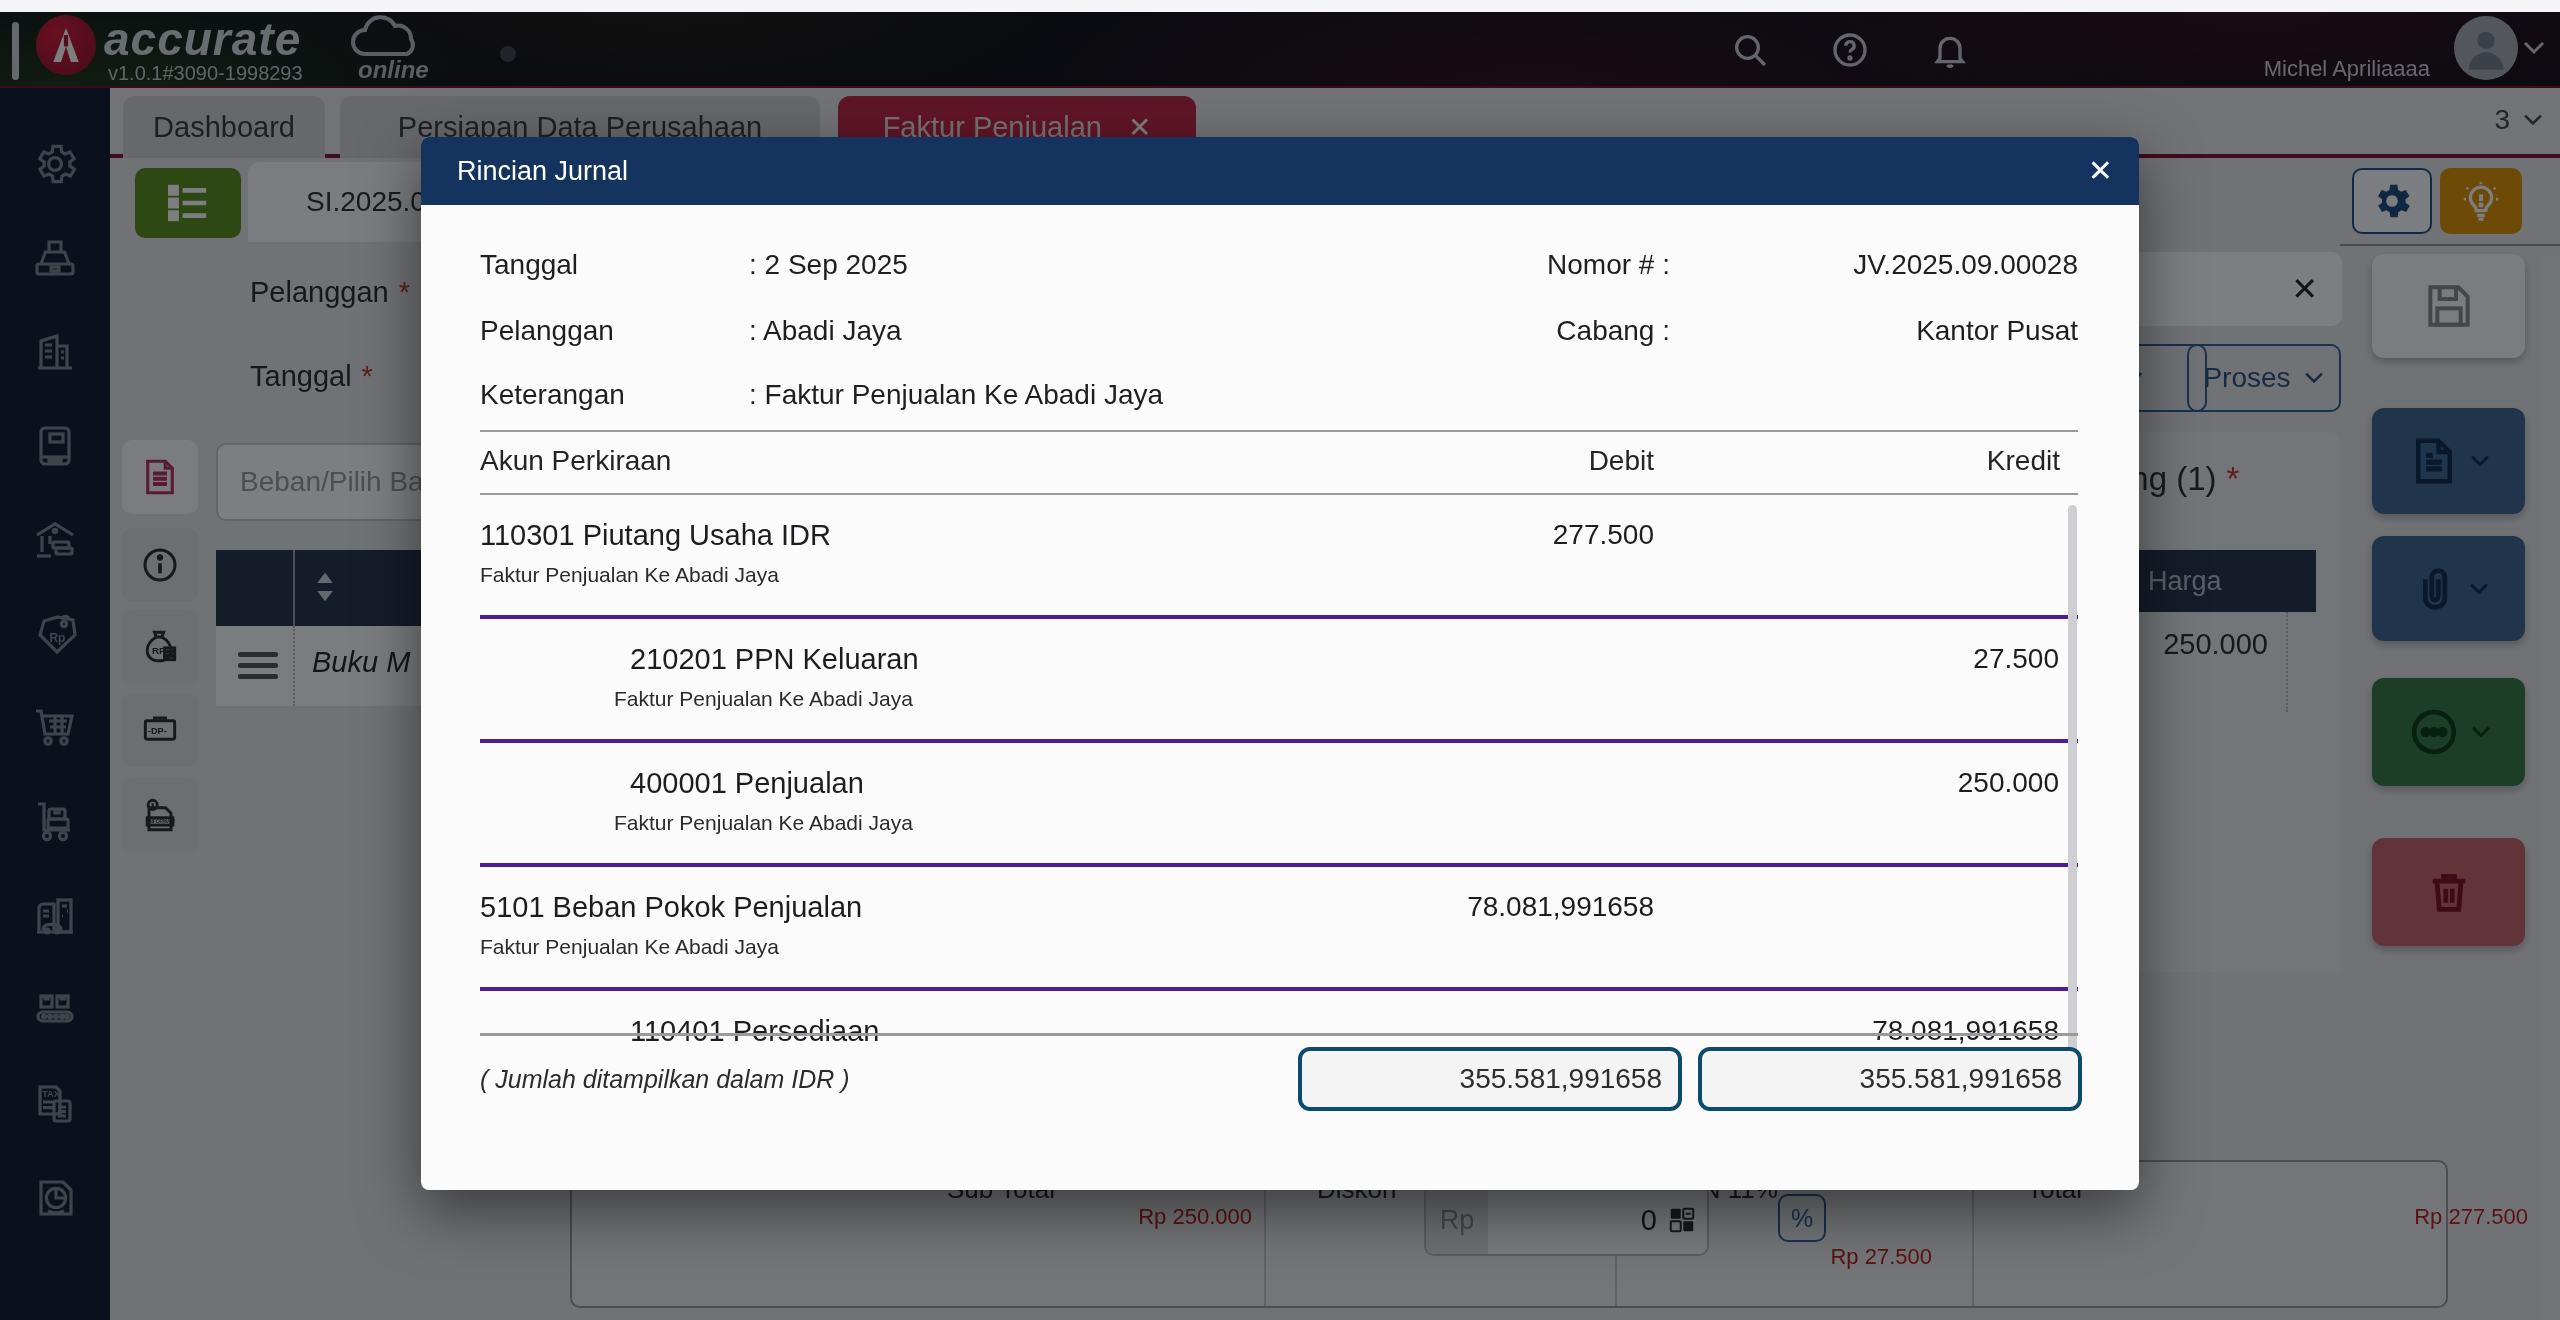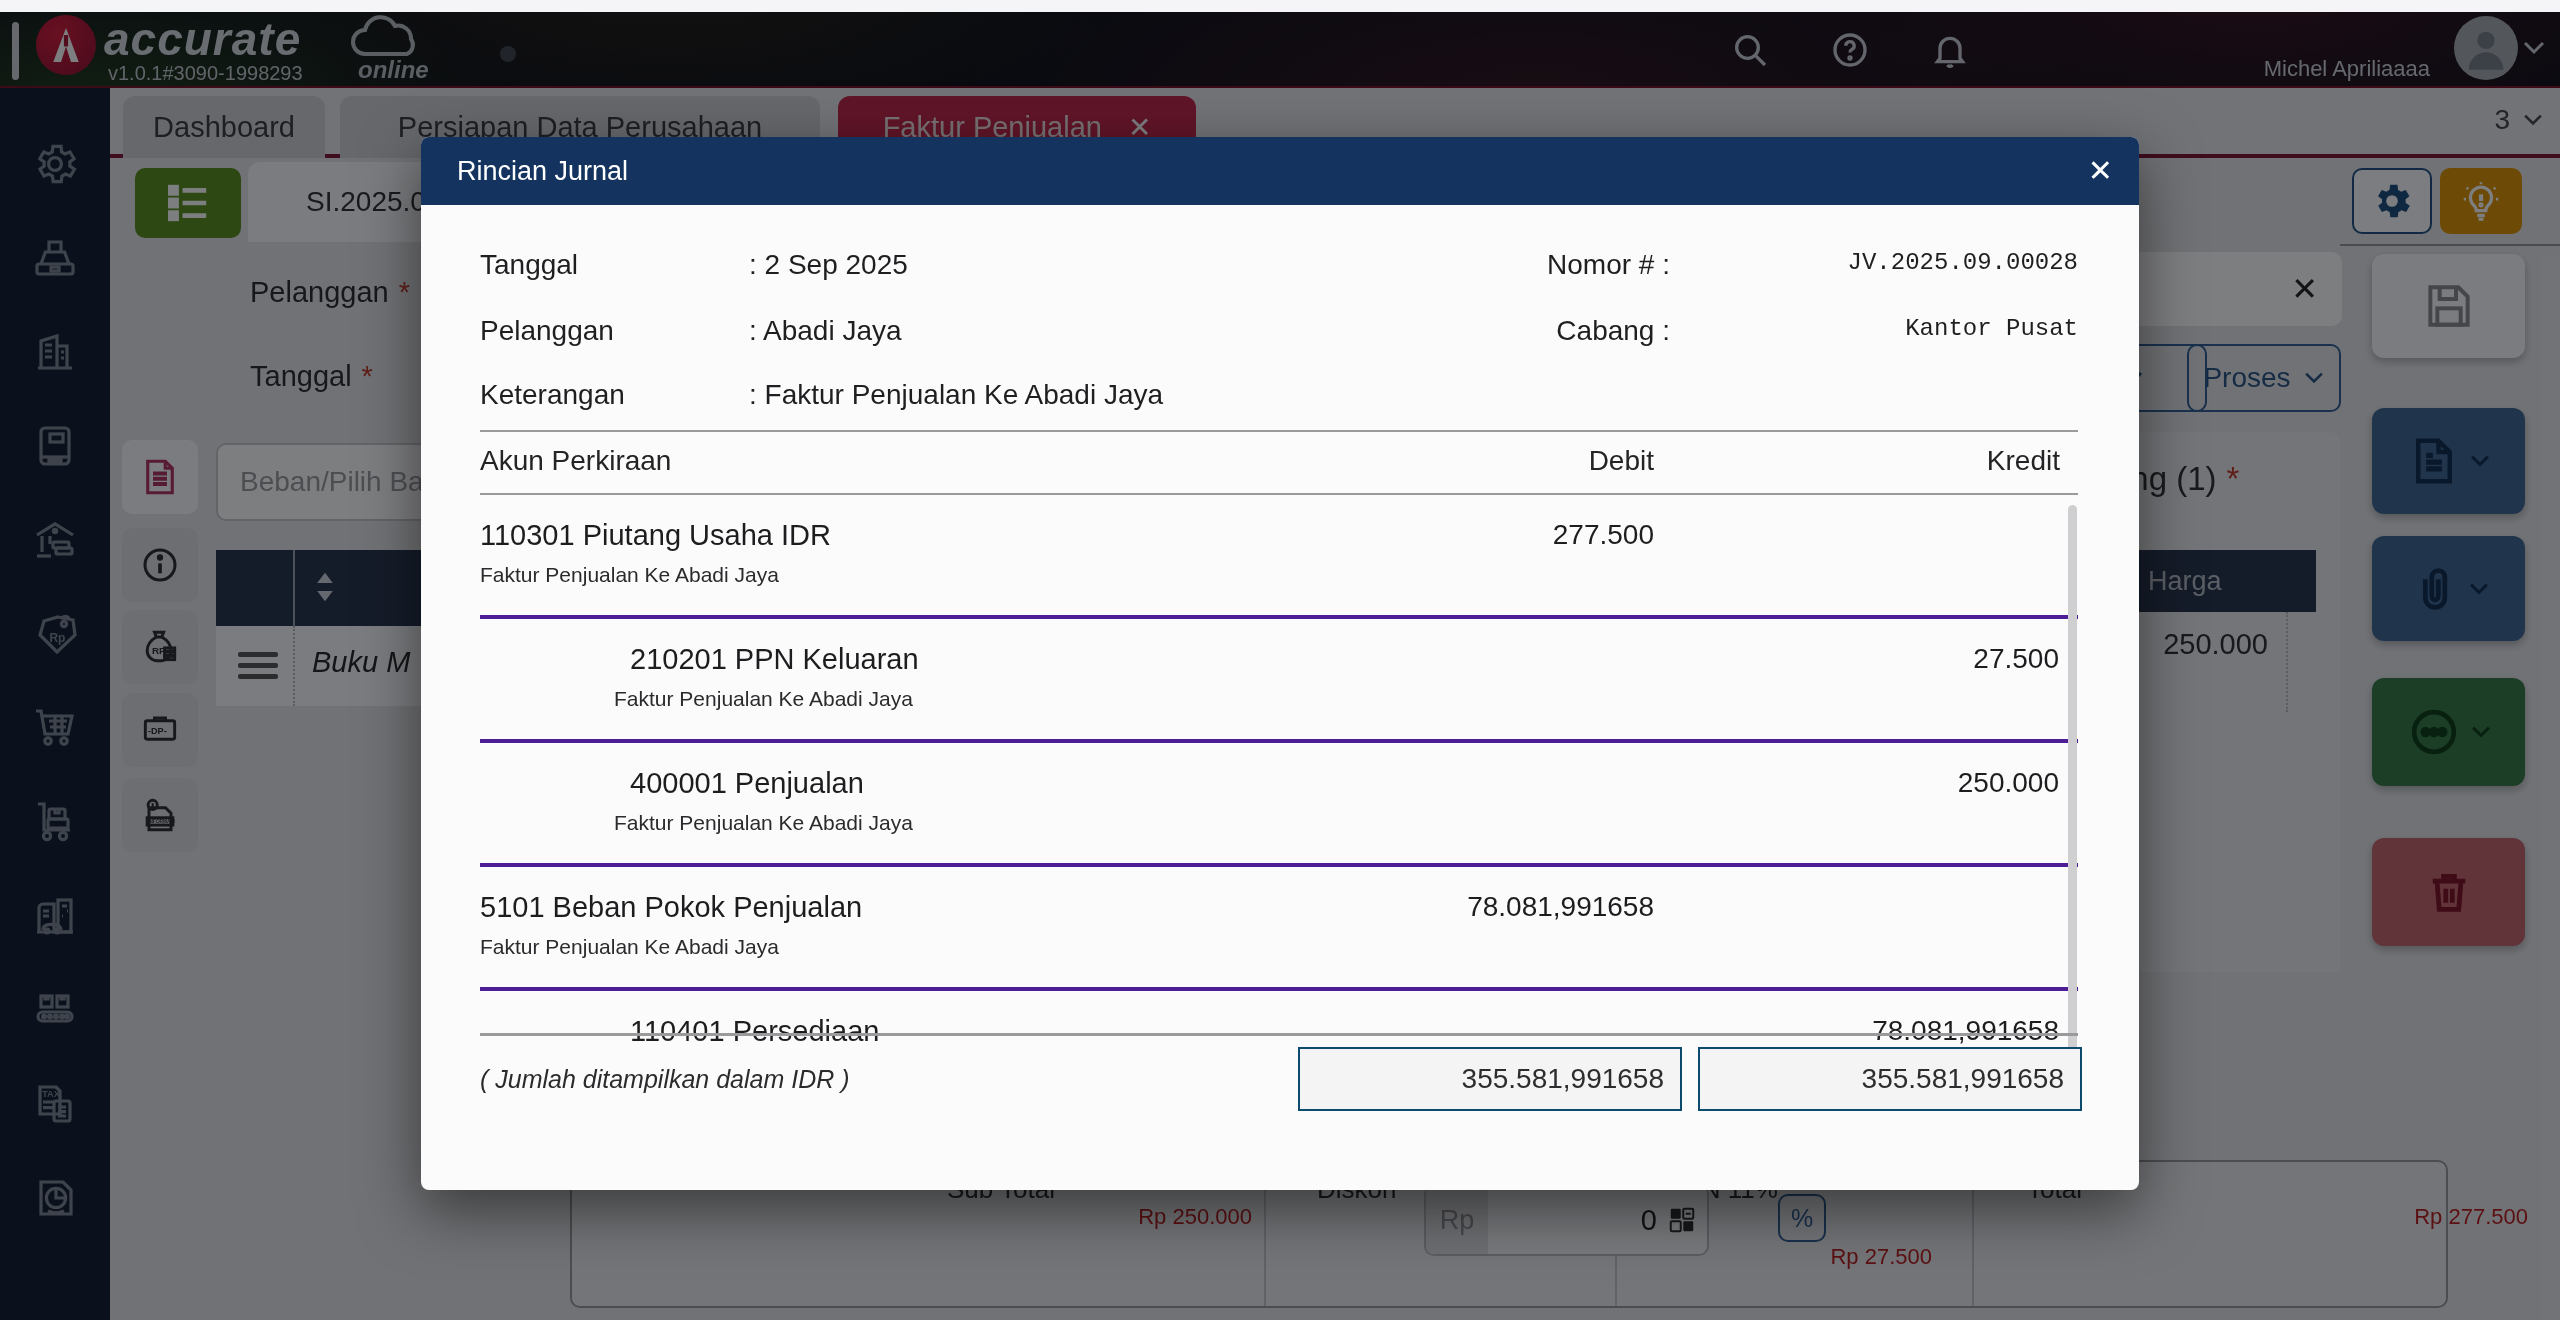--- a/index.html
+++ b/index.html
@@ -125,37 +125,37 @@
   .modal { position:absolute; left:421px; top:137px; width:1718px; height:1053px; background:#fbfbfc; border-radius:8px;
     box-shadow:0 20px 60px rgba(0,0,0,.5); z-index:60; }
   .modal-header { position:absolute; left:0; top:0; width:100%; height:68px; background:#14345f; border-radius:8px 8px 0 0;
     display:flex; align-items:center; }
   .modal-title { margin-left:36px; font-size:27px; color:#ffffff; }
   .modal-close { position:absolute; right:26px; top:16px; font-size:30px; color:#ffffff; line-height:36px; }
   .m-lbl { position:absolute; font-size:28px; color:#1f1f21; }
   .m-val { position:absolute; font-size:28px; color:#1f1f21; }
   .m-link { color:#2f6fae; }
   .m-right-lbl { position:absolute; text-align:right; font-size:28px; color:#1f1f21; width:400px; }
-  .m-right-val { position:absolute; text-align:right; font-size:24px; color:#1f1f21; width:500px;font-family:Liberation Mono, monospace; }
+  .m-right-val { position:absolute; text-align:right; font-size:28px; color:#1f1f21; width:500px; }
   .m-hr { position:absolute; left:59px; right:61px; border-top:2px solid #9a9a9c; }
   .m-th { position:absolute; font-size:28px; color:#242426; }
   .jrows { position:absolute; left:59px; top:358px; width:1598px; }
   .jrow { position:relative; border-bottom:4px solid #4c1d95; }
   .jrow.tall { height:124px; }
   .jrow.last { height:70px; border-bottom:none; }
   .acct { position:absolute; left:0; top:24px; font-size:29px; color:#1d1d1f; white-space:nowrap; }
   .acct.indent { left:134px;margin-left:16px; }
   .jdesc { position:absolute; left:0; top:68px; font-size:21px; color:#2b2b2d; white-space:nowrap; }
   .jdesc.indent { left:134px; }
   .jnum { position:absolute; top:24px; font-size:28px; color:#1d1d1f; text-align:right; width:400px; }
   .jnum.debit { right:424px; }
   .jnum.kredit { right:19px; }
   .m-scroll { position:absolute; left:1647px; top:368px; width:9px; height:570px; background:#cfcfd1; border-radius:5px; }
   .m-foot-note { position:absolute; left:59px; top:928px; font-size:25px; font-style:italic; color:#2b2b2d; }
-  .tot-box { position:absolute; top:910px; width:384px; height:64px; border:2px solid #0c4a6e; border-radius:0; background:#f4f4f5;
+  .tot-box { position:absolute; top:910px; width:384px; height:64px; border:4px solid #0c4a6e; border-radius:12px; background:#f4f4f5;
     display:flex; align-items:center; justify-content:flex-end; padding-right:16px; font-size:28px; color:#2d2d2f; }
 
   svg { display:block; }
   .nowrap { white-space:nowrap; }
 </style>
 </head>
 <body>
 
 <div id="screen">
 

